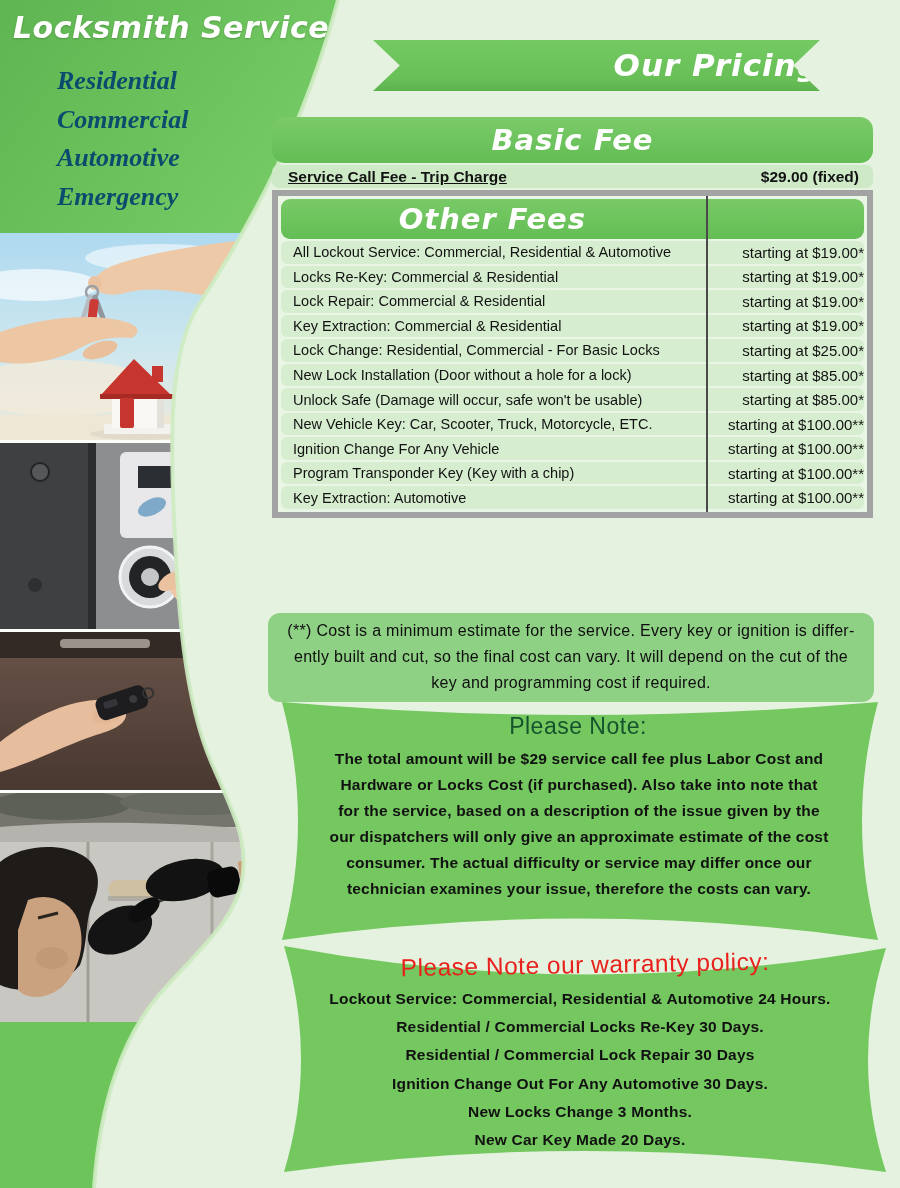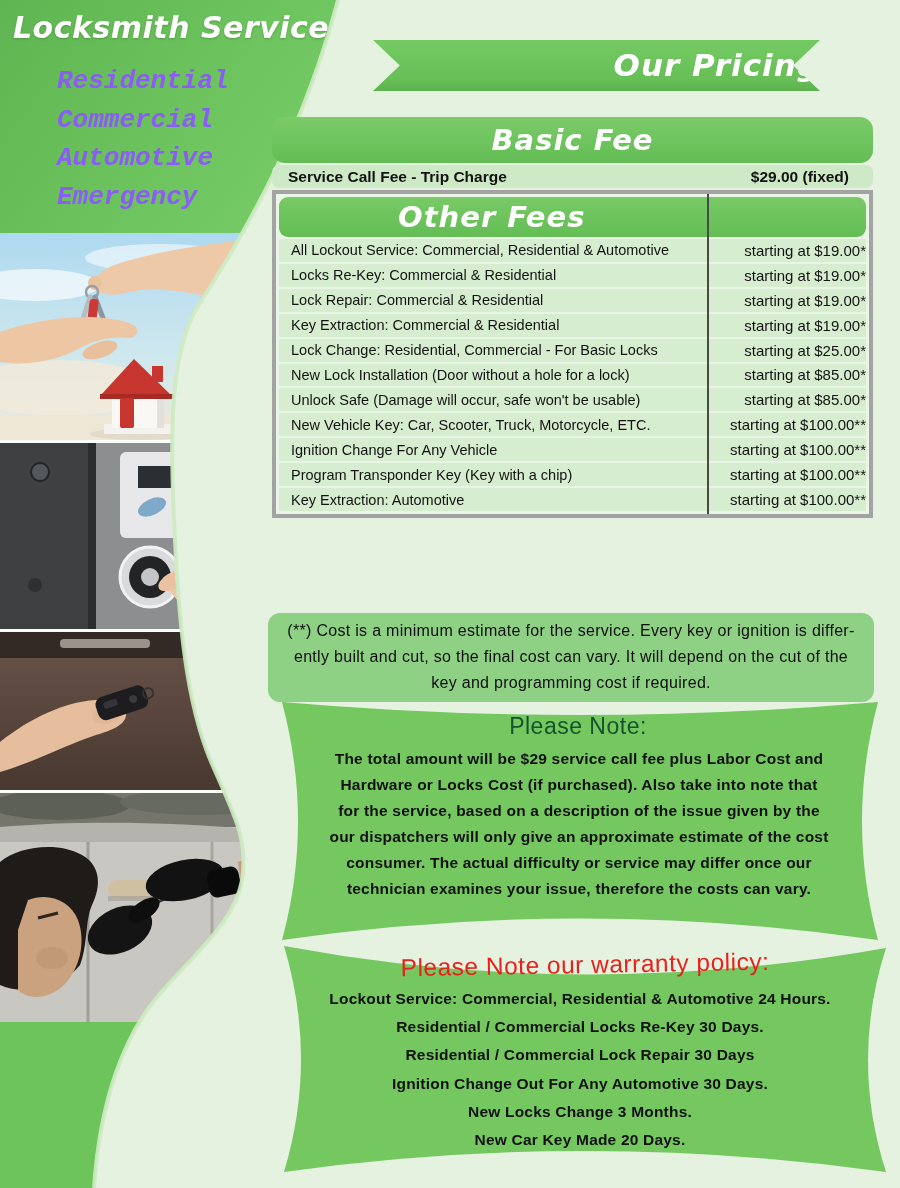--- a/index.html
+++ b/index.html
@@ -14,22 +14,22 @@
 
   
   .brand-title{
     left:13px;top:10px;width:330px;
     font-family:"DejaVu Sans",sans-serif;font-style:italic;font-weight:bold;
     font-size:30px;color:#ffffff;letter-spacing:.5px;
     text-shadow:0 1px 2px rgba(40,90,30,.35);
   }
   .service-list{left:57px;top:62px;width:220px;}
   .service-list div{
-    font-family:Liberation Mono, monospace;font-style:italic;font-weight:bold;
-    font-size:26px;line-height:38.5px;color:#8b5cf6;
+    font-family:Liberation Serif, serif;font-style:italic;font-weight:bold;
+    font-size:26px;line-height:38.5px;color:#0c4a6e;
   }
 
   
   .ribbon{
     left:373px;top:40px;width:447px;height:51px;
     background:linear-gradient(180deg,#74c963 0%,#67bf56 78%,#5db24e 100%);
     clip-path:polygon(0 0,100% 0,94% 50%,100% 100%,0 100%,6% 50%);
     text-align:right;line-height:50px;
     font-family:"DejaVu Sans",sans-serif;font-style:italic;font-weight:bold;
     font-size:31px;color:#ffffff;letter-spacing:1px;
@@ -41,41 +41,41 @@
     background:linear-gradient(180deg,#7bcb69,#63bd54);
     text-align:center;line-height:46px;
     font-family:"DejaVu Sans",sans-serif;font-style:italic;font-weight:bold;
     font-size:29px;color:#ffffff;letter-spacing:1px;
   }
   .trip-row{
     left:272px;top:165px;width:601px;height:23px;border-radius:7px;
     background:#cde9c6;display:flex;align-items:center;box-sizing:border-box;
     font-size:15.5px;font-weight:bold;color:#121212;
   }
-  .trip-row .lbl{padding-left:16px;flex:1;}
-  .trip-row .prc{padding-right:24px;}
+  .trip-row .lbl{padding-left:16px;flex:1;text-decoration:underline;}
+  .trip-row .prc{padding-right:14px;}
 
   
   .fees-table{
     left:272px;top:190px;width:601px;height:328px;box-sizing:border-box;
-    border:4px solid #a3a3a3;background:#eaf6e5;padding:3px;
+    border:6px solid #a3a3a3;background:#eaf6e5;padding:3px;
     display:flex;flex-direction:column;gap:2px;
   }
   .fees-header{
     height:40px;flex:none;border-radius:9px;
     background:linear-gradient(180deg,#79ca67,#63bd54);
     display:flex;align-items:center;
   }
   .fees-header .h-left{
     width:72.5%;text-align:center;
     font-family:"DejaVu Sans",sans-serif;font-style:italic;font-weight:bold;
     font-size:29px;color:#ffffff;letter-spacing:1px;
   }
   .fee-row{
-    flex:1;display:flex;align-items:center;background:#d6eecf;border-radius:1px;
+    flex:1;display:flex;align-items:center;background:#d6eecf;border-radius:6px;
     font-size:14.5px;color:#121212;
   }
   .fee-row .svc{width:72.5%;box-sizing:border-box;padding-left:12px;white-space:nowrap;}
   .fee-row .prc{flex:1;text-align:right;font-size:15px;white-space:nowrap;}
   .v-divider{
     position:absolute;left:calc(72.5% + 1px);top:0;bottom:0;width:2px;
     background:#4a4a4a;z-index:3;
   }
 
   

